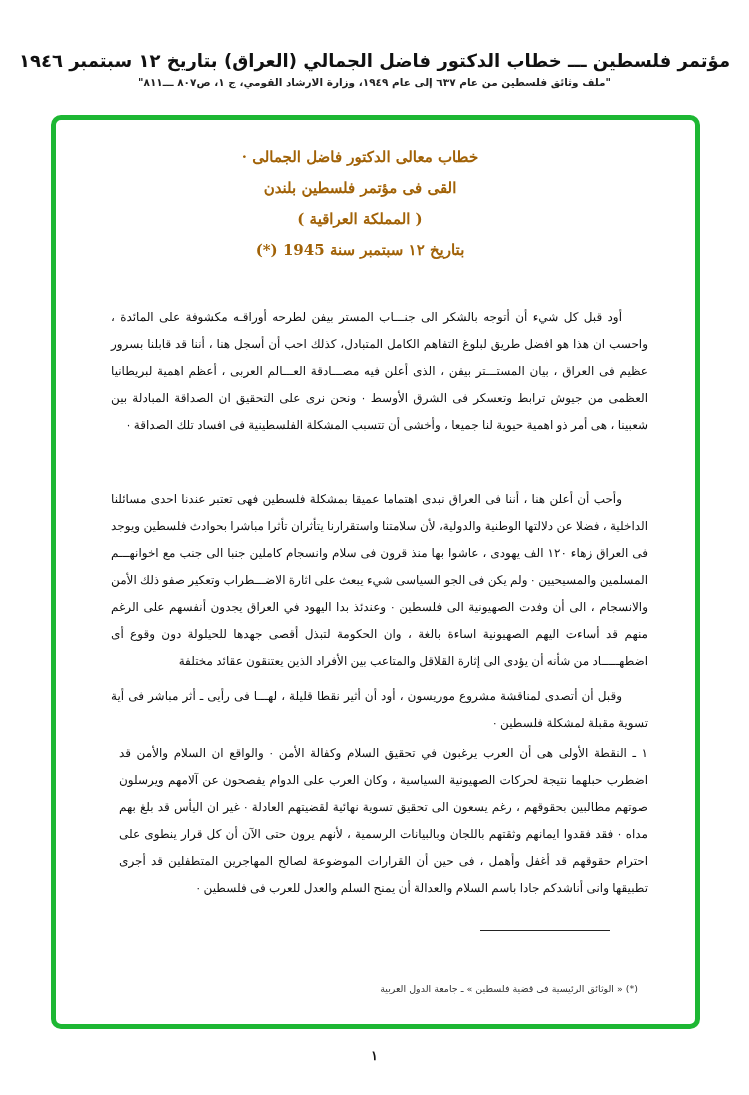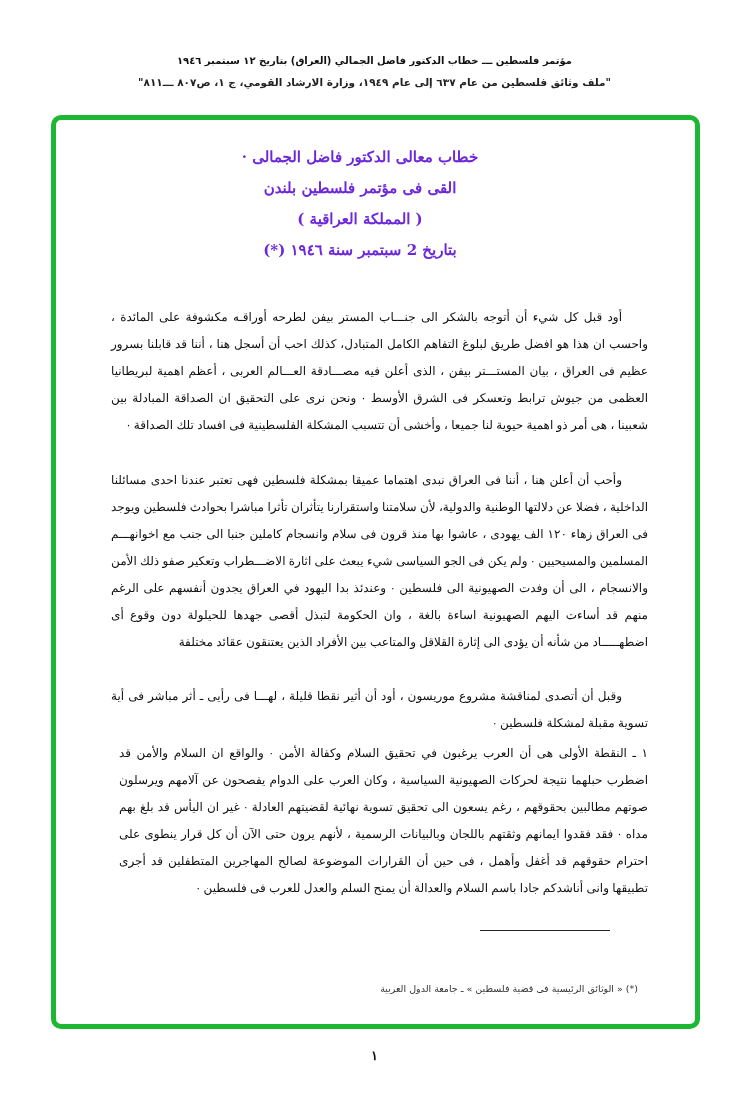--- a/index.html
+++ b/index.html
@@ -4,42 +4,42 @@
 <style>
   html, body { margin: 0; padding: 0; background: #ffffff; }
   body {
     width: 749px; height: 1095px; position: relative; overflow: hidden;
     font-family: "DejaVu Sans", sans-serif; color: #111;
   }
   .doc-header {
     position: absolute; top: 50px; left: 0; width: 749px; text-align: center; direction: rtl;
   }
   .doc-header .title {
-    font-family: "DejaVu Sans", sans-serif; font-weight: bold; font-size: 10px; line-height: 22px; color: #111;
+    font-family: "DejaVu Sans", sans-serif; font-weight: bold; font-size: 18px; line-height: 22px; color: #111;
   }
   .doc-header .subtitle {
     font-family: "DejaVu Sans", sans-serif; font-weight: bold; font-size: 10.5px; line-height: 16px; color: #222; margin-top: 2px;
   }
   .frame {
     position: absolute; left: 51px; top: 115px; width: 639px; height: 904px;
     border: 5px solid #1db733; border-radius: 10px;
   }
   .heading-block {
     position: absolute; top: 142px; left: 0; width: 720px; text-align: center; direction: rtl;
-    font-family: "DejaVu Serif", serif; font-weight: bold; color: #6d28d9;
+    font-family: "DejaVu Serif", serif; font-weight: bold; color: #a16207;
   }
   .heading-block div { font-size: 15px; line-height: 31px; }
   .body-text {
     position: absolute; left: 111px; width: 537px; direction: rtl; text-align: justify;
     font-family: Liberation Sans, sans-serif; font-size: 12px; line-height: 27px; color: #111;
     text-align-last: right;
   }
   .body-text p { margin: 0; text-indent: 26px; }
   .para-1 { top: 304px; }
-  .para-2 { top: 467px; }
+  .para-2 { top: 486px; }
   .para-3 { top: 683px; }
   .point-1 { top: 740px; }
   .point-1 p { text-indent: 0; margin-left: 8px; }
   .point-num { font-weight: normal; }
   .footnote-rule {
     position: absolute; left: 480px; top: 930px; width: 130px; height: 0; border-top: 1.5px solid #222;
   }
   .footnote {
     position: absolute; top: 982px; right: 111px; width: 430px; direction: rtl; text-align: right;
     font-family: "DejaVu Sans", sans-serif; font-size: 9.5px; line-height: 14px; color: #333;
@@ -56,21 +56,21 @@
   <div class="title">مؤتمر فلسطين ـــ خطاب الدكتور فاضل الجمالي (العراق) بتاريخ ١٢ سبتمبر ١٩٤٦</div>
   <div class="subtitle">"ملف وثائق فلسطين من عام ٦٣٧ إلى عام ١٩٤٩، وزارة الارشاد القومي، ج ١، ص٨٠٧ ـــ٨١١"</div>
 </div>
 
 <div class="frame"></div>
 
 <div class="heading-block">
   <div>خطاب معالى الدكتور فاضل الجمالى ·</div>
   <div>القى فى مؤتمر فلسطين بلندن</div>
   <div>( المملكة العراقية )</div>
-  <div>بتاريخ 2 سبتمبر سنة ١٩٤٦ (*)</div>
+  <div>بتاريخ ١٢ سبتمبر سنة 1945 (*)</div>
 </div>
 
 <div class="body-text para-1">
   <p>أود قبل كل شيء أن أتوجه بالشكر الى جنـــاب المستر بيفن لطرحه أوراقـه مكشوفة على المائدة ، واحسب ان هذا هو افضل طريق لبلوغ التفاهم الكامل المتبادل، كذلك احب أن أسجل هنا ، أننا قد قابلنا بسرور عظيم فى العراق ، بيان المستـــتر بيفن ، الذى أعلن فيه مصـــادقة العـــالم العربى ، أعظم اهمية لبريطانيا العظمى من جيوش ترابط وتعسكر فى الشرق الأوسط · ونحن نرى على التحقيق ان الصداقة المبادلة بين شعبينا ، هى أمر ذو اهمية حيوية لنا جميعا ، وأخشى أن تتسبب المشكلة الفلسطينية فى افساد تلك الصداقة ·</p>
 </div>
 
 <div class="body-text para-2">
   <p>وأحب أن أعلن هنا ، أننا فى العراق نبدى اهتماما عميقا بمشكلة فلسطين فهى تعتبر عندنا احدى مسائلنا الداخلية ، فضلا عن دلالتها الوطنية والدولية، لأن سلامتنا واستقرارنا يتأثران تأثرا مباشرا بحوادث فلسطين ويوجد فى العراق زهاء ١٢٠ الف يهودى ، عاشوا بها منذ قرون فى سلام وانسجام كاملين جنبا الى جنب مع اخوانهـــم المسلمين والمسيحيين · ولم يكن فى الجو السياسى شيء يبعث على اثارة الاضـــطراب وتعكير صفو ذلك الأمن والانسجام ، الى أن وفدت الصهيونية الى فلسطين · وعندئذ بدا اليهود في العراق يجدون أنفسهم على الرغم منهم قد أساءت اليهم الصهيونية اساءة بالغة ، وان الحكومة لتبذل أقصى جهدها للحيلولة دون وقوع أى اضطهـــــاد من شأنه أن يؤدى الى إثارة القلاقل والمتاعب بين الأفراد الذين يعتنقون عقائد مختلفة</p>
 </div>
 

